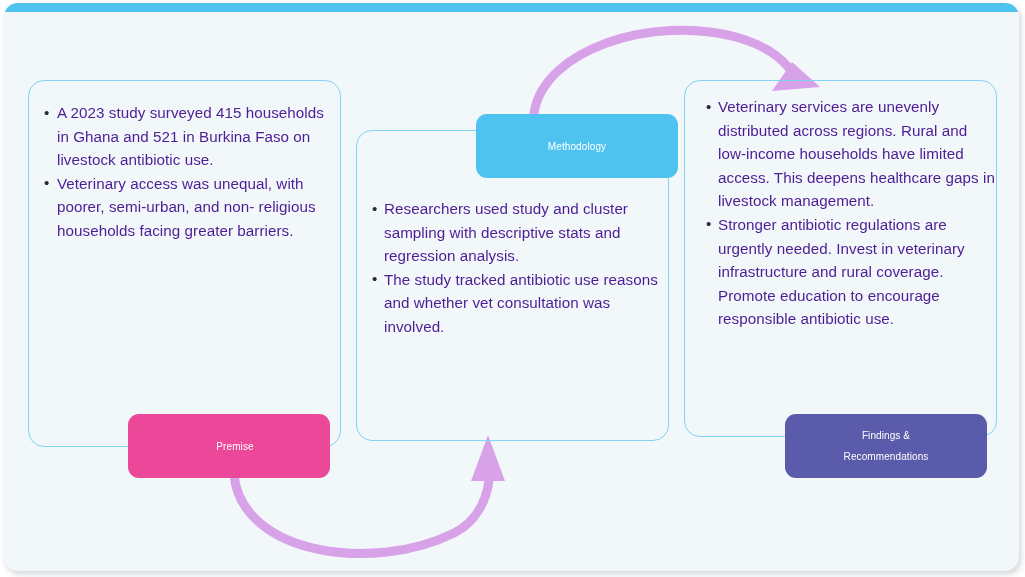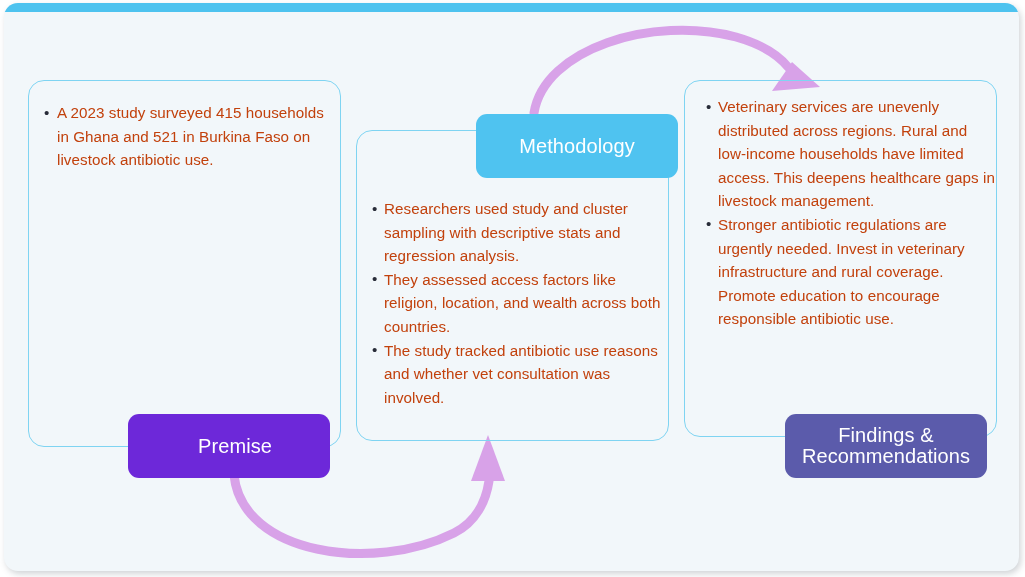--- a/index.html
+++ b/index.html
@@ -61,21 +61,21 @@
     background: transparent;
   }
   #box-premise   { left: 24px;  top: 77px;  width: 313px; height: 367px; }
   #box-method    { left: 352px; top: 127px; width: 313px; height: 311px; }
   #box-findings  { left: 680px; top: 77px;  width: 313px; height: 357px; }
 
   .bullets {
     list-style: none;
     margin: 0;
     padding: 0;
-    color: #c2410c;
+    color: #4c1d95;
   }
   .bullets li {
     position: relative;
     padding-left: 14px;
     font-size: 15.2px;
     line-height: 23.6px;
     letter-spacing: 0.05px;
   }
   .bullets li::before {
     content: "\2022";
@@ -117,31 +117,31 @@
   
   .badge {
     position: absolute;
     box-sizing: border-box;
     display: flex;
     align-items: center;
     justify-content: center;
     text-align: center;
     border-radius: 11px;
     color: #ffffff;
-    font-size: 20px;
+    font-size: 10px;
     line-height: 21px;
     letter-spacing: 0.1px;
     white-space: pre-line;
   }
   #badge-premise {
     left: 124px;
     top: 411px;
     width: 202px;
     height: 64px;
-    background: #6d28d9;
+    background: #ec4899;
     padding-left: 12px;
   }
   #badge-methodology {
     left: 472px;
     top: 111px;
     width: 202px;
     height: 64px;
     background: #4fc3f0;
   }
   #badge-findings {
@@ -170,27 +170,27 @@
 
       <g>
         <path d="M 530 110 C 540 46, 648 12, 732 34 C 760 42, 776 54, 784 64" fill="none" stroke="#d8a2e8" stroke-width="9" stroke-linecap="round"></path>
         <path d="M 816 84 L 768 88 L 788 59 Z" fill="#d8a2e8"></path>
       </g>
     </svg>
 
     <div class="content-box" id="box-premise">
       <ul class="bullets">
         <li>A 2023 study surveyed 415 households in Ghana and 521 in Burkina Faso on livestock antibiotic use.</li>
+        <li>Veterinary access was unequal, with poorer, semi-urban, and non- religious households facing greater barriers.</li>
       </ul>
     </div>
 
     <div class="content-box" id="box-method">
       <ul class="bullets">
         <li>Researchers used study and cluster sampling with descriptive stats and regression analysis.</li>
-        <li>They assessed access factors like religion, location, and wealth across both countries.</li>
         <li>The study tracked antibiotic use reasons and whether vet consultation was involved.</li>
       </ul>
     </div>
 
     <div class="content-box" id="box-findings">
       <ul class="bullets">
         <li>Veterinary services are unevenly distributed across regions. Rural and low-income households have limited access. This deepens healthcare gaps in livestock management.</li>
         <li>Stronger antibiotic regulations are urgently needed. Invest in veterinary infrastructure and rural coverage. Promote education to encourage responsible antibiotic use.</li>
       </ul>
     </div>

